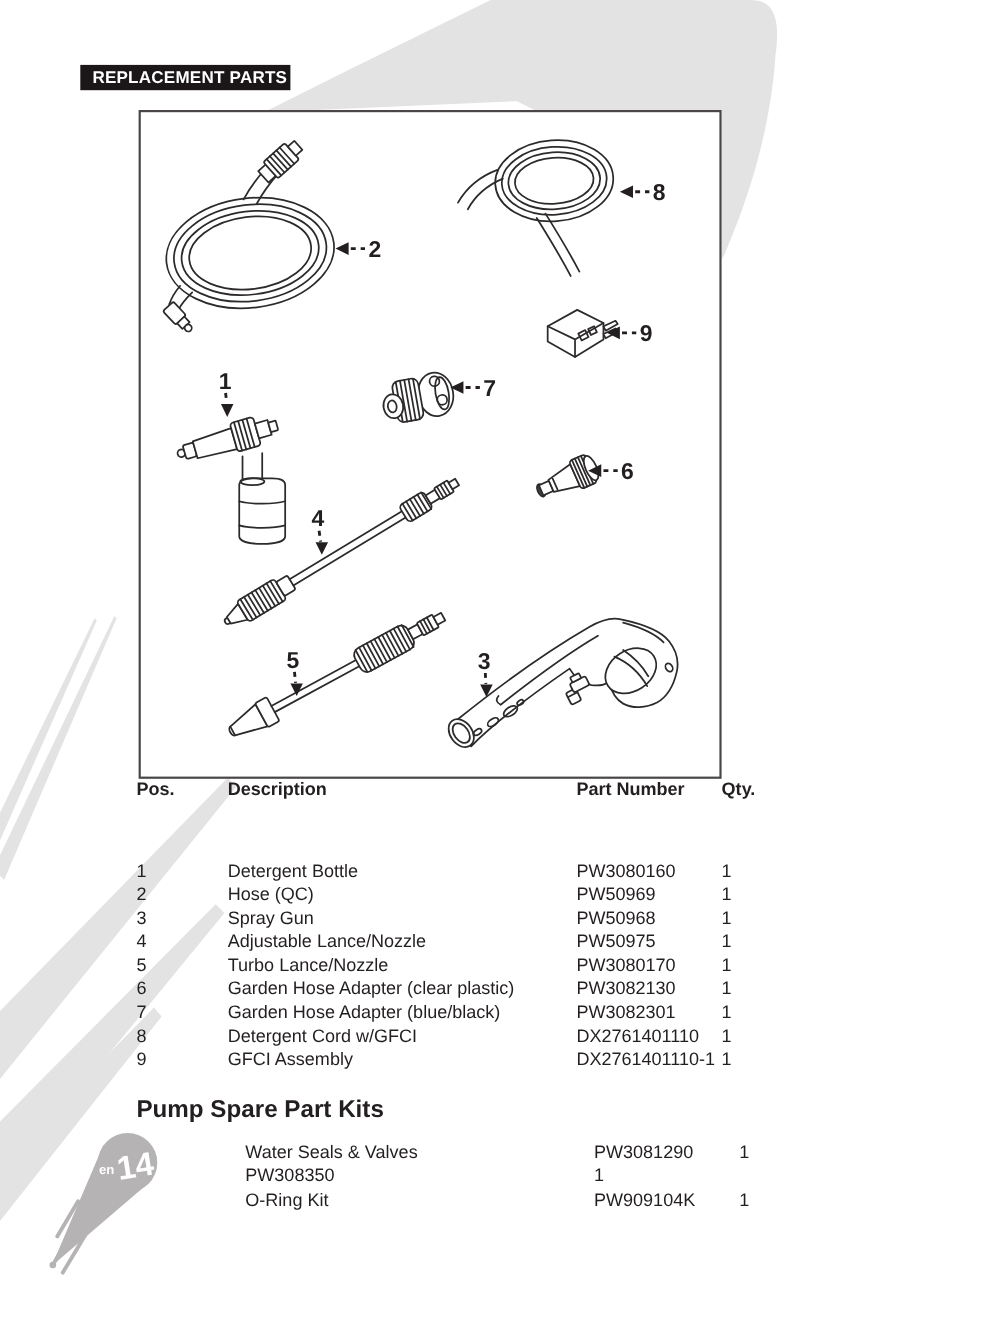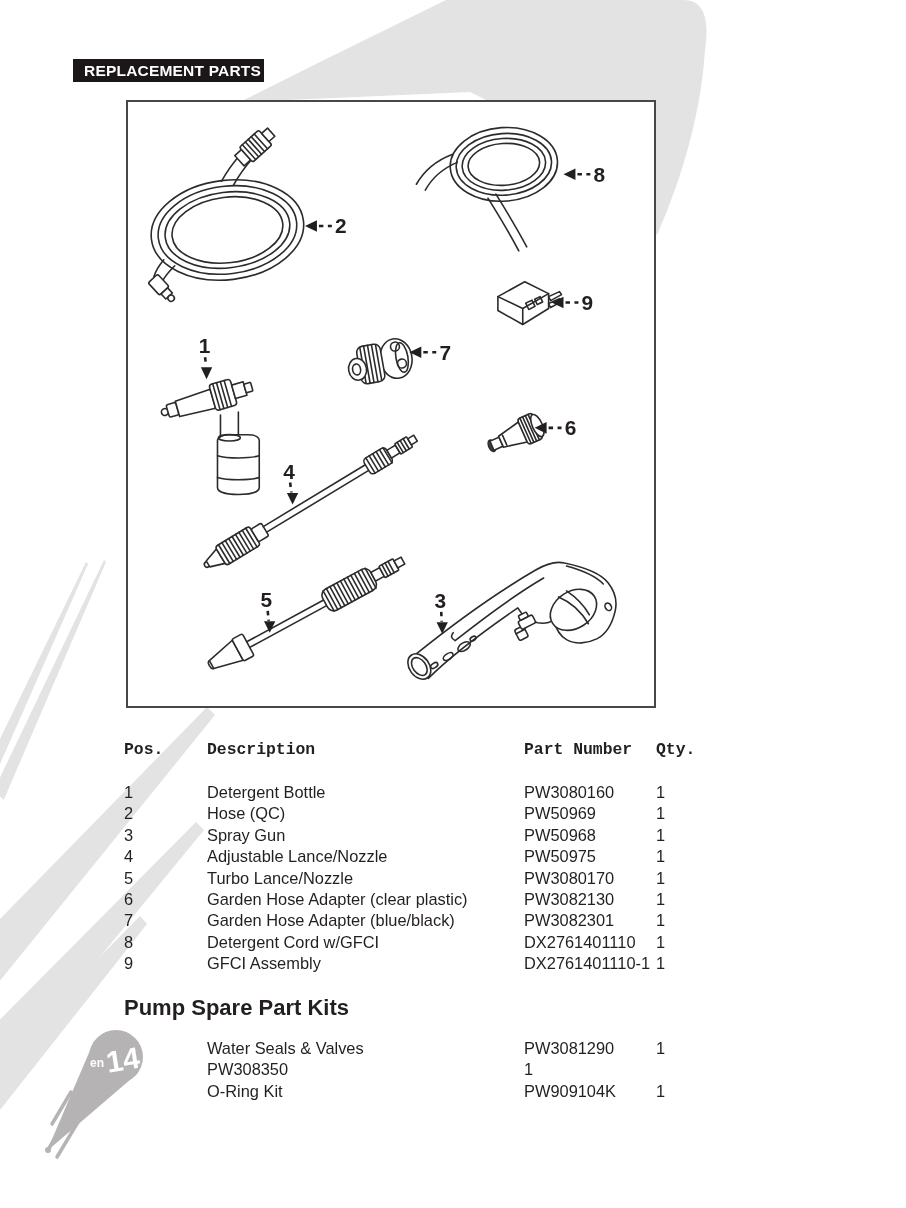--- a/index.html
+++ b/index.html
@@ -13,24 +13,24 @@
     position:absolute;left:41px;top:59px;width:191px;height:23px;
     background:#1b1718;color:#ffffff;font-weight:bold;font-size:15.5px;
     line-height:23px;padding-left:11px;box-sizing:border-box;letter-spacing:.2px;margin-left:32px;
   }
   .diagram-box{
     position:absolute;left:126px;top:100px;width:530px;height:608px;
     background:#ffffff;border:2px solid #4a4648;box-sizing:border-box;
   }
   .diagram-box svg{width:100%;height:100%;display:block;}
   .grid-row{display:grid;grid-template-columns:83px 317px 132px 40px;font-size:16.4px;line-height:21.4px;}
-  .tbl-head{position:absolute;left:124px;top:739px;font-weight:bold;width:572px;font-family:Liberation Mono, monospace;}
+  .tbl-head{position:absolute;left:124px;top:708px;font-weight:bold;width:572px;}
   .tbl-body{position:absolute;left:124px;top:782px;width:572px;}
   .kits-title{position:absolute;left:124px;top:995px;font-weight:bold;font-size:22px;}
-  .kits-body{position:absolute;left:124px;top:1038px;width:572px;}
+  .kits-body{position:absolute;left:140px;top:1038px;width:572px;}
   .cell{white-space:nowrap;}
   
   .ln{stroke:#2d2a2b;stroke-width:1.6;fill:none;stroke-linecap:round;stroke-linejoin:round;}
   .fw{stroke:#2d2a2b;stroke-width:1.6;fill:#ffffff;stroke-linejoin:round;}
   .co{font:bold 21px "Liberation Sans",sans-serif;fill:#231f20;text-anchor:middle;}
   .dash{stroke:#231f20;stroke-width:2.6;stroke-dasharray:4.5 4.5;fill:none;}
   .ah{fill:#231f20;}
   .badge-en{font:bold 12px "Liberation Sans",sans-serif;fill:#ffffff;}
   .badge-num{font:bold 30px "Liberation Sans",sans-serif;fill:#ffffff;}
 </style>

